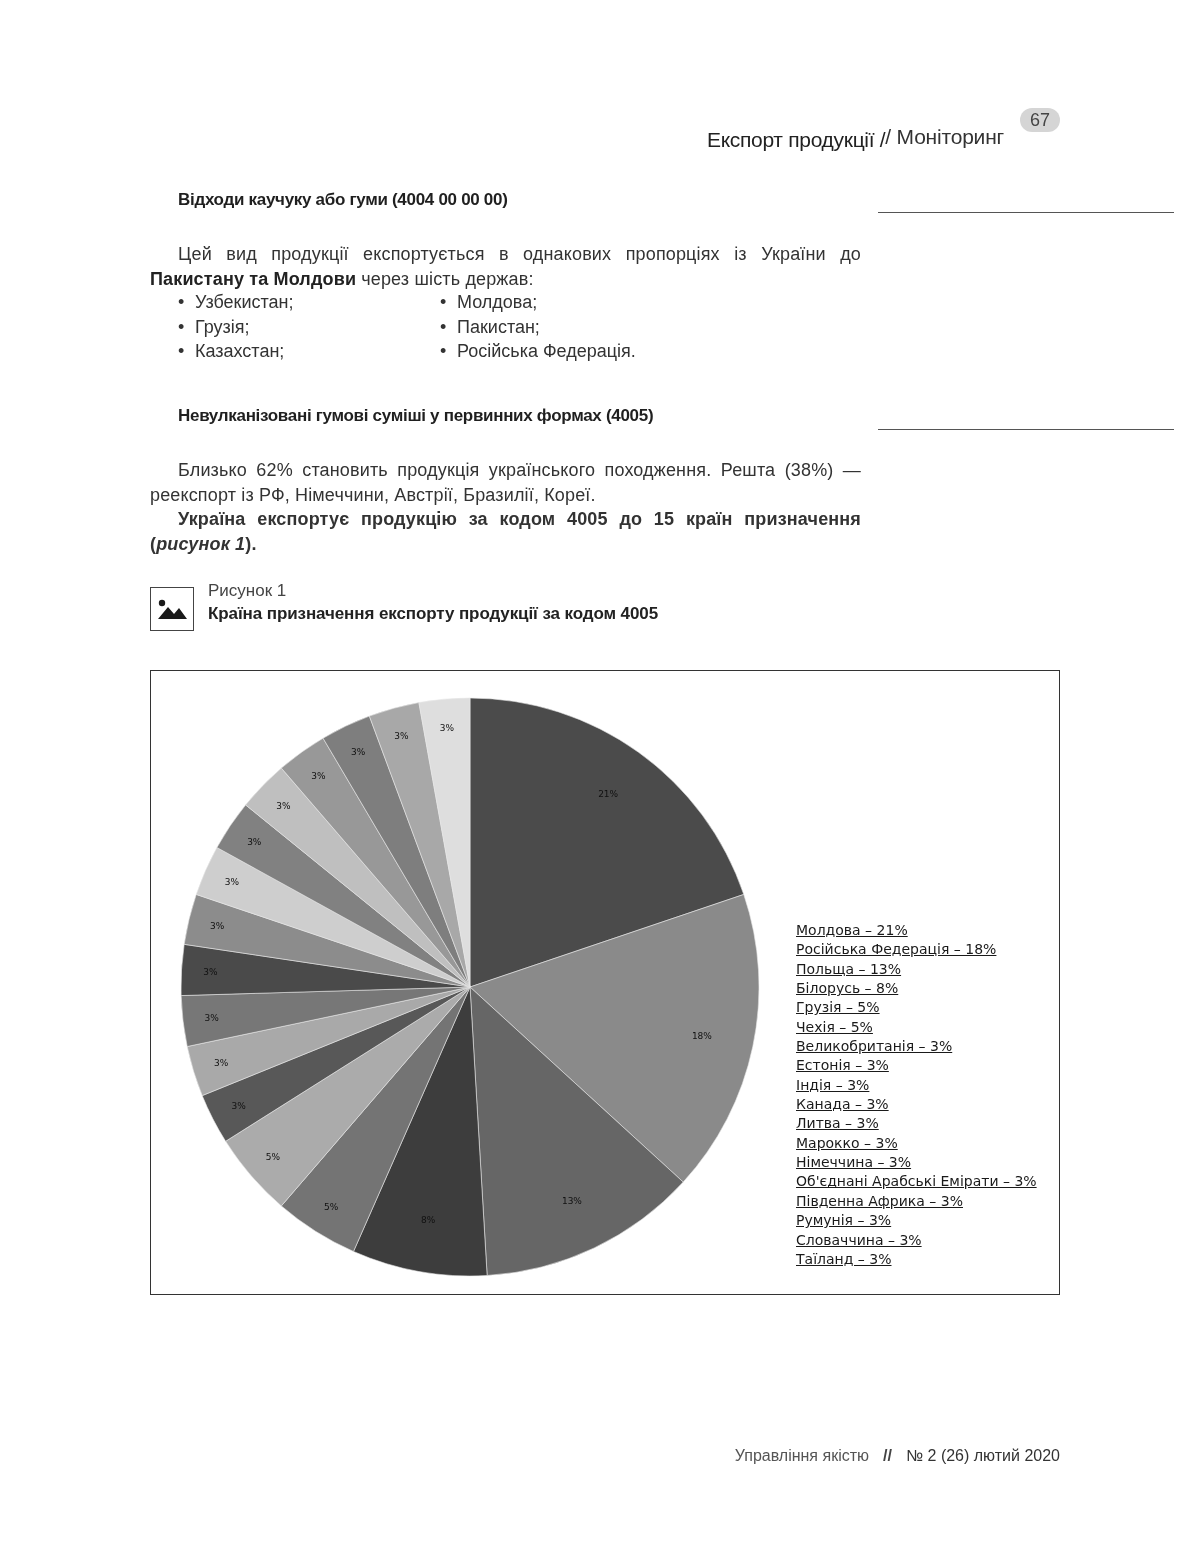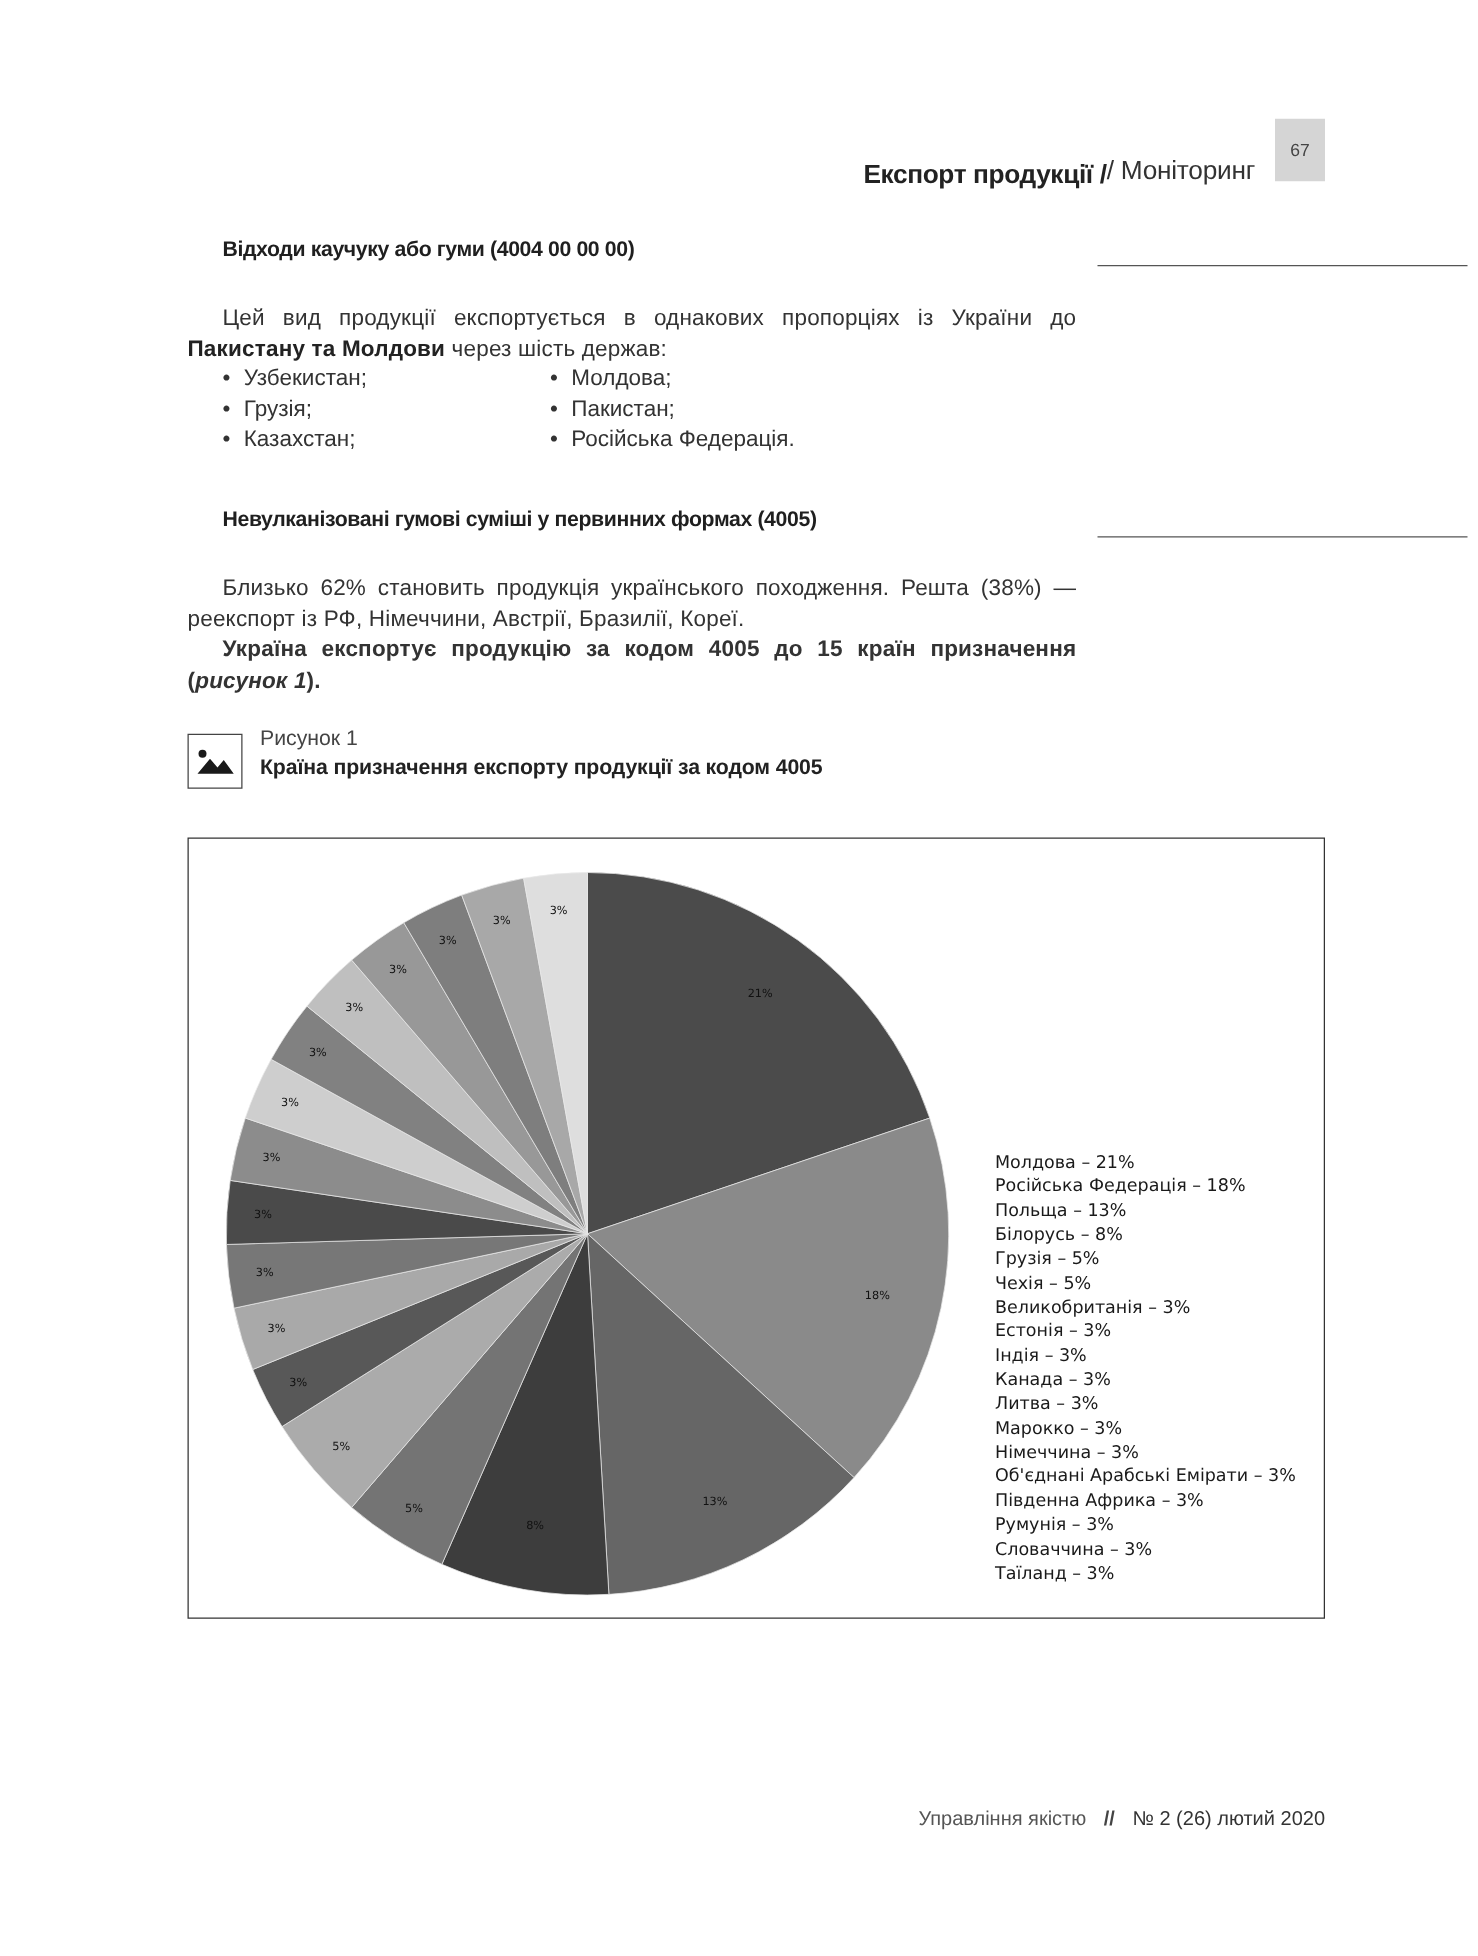--- a/index.html
+++ b/index.html
@@ -1,23 +1,23 @@
 <!DOCTYPE html>
 <html><head>
 <meta charset="utf-8">
 <style>
   html, body { margin: 0; padding: 0; background: #ffffff; }
   body { width: 1182px; height: 1565px; position: relative; overflow: hidden;
          font-family: "Liberation Sans", "DejaVu Sans", sans-serif; color: #2a2a2a; }
 
   .running-head { position: absolute; top: 100px; right: 122px; height: 40px; display: flex; align-items: center; }
-  .running-head .sec { font-size: 21px; font-weight: bold; color: #222; letter-spacing: -0.3px; margin-top: 39px; }
+  .running-head .sec { font-size: 21px; font-weight: normal; color: #222; letter-spacing: -0.3px; margin-top: 39px; }
   .running-head .sub { font-size: 21px; color: #333; margin-right: 16px; letter-spacing: -0.2px; margin-top: 33px; }
-  .page-num { width: 40px; height: 50px; background: #d5d5d5; color: #444; font-size: 14px;
-              display: flex; align-items: center; justify-content: center; }
+  .page-num { width: 40px; height: 24px; background: #d5d5d5; color: #444; font-size: 18px;
+              display: flex; align-items: center; justify-content: center; border-radius: 12px; }
 
   .heading { position: absolute; left: 178px; font-size: 17px; font-weight: bold; color: #1f1f1f; letter-spacing: -0.3px; }
   .rule { position: absolute; left: 878px; width: 296px; height: 0; border-top: 1.5px solid #555; }
 
   .para { position: absolute; left: 150px; width: 711px; font-size: 18px; line-height: 24.5px; color: #333;
           text-align: justify; letter-spacing: 0.15px; }
   .para .indent { display: inline-block; width: 28px; }
   .para b { color: #222; }
 
   .bullets { position: absolute; left: 178px; top: 290px; width: 560px; font-size: 18px; line-height: 24.5px; color: #333; }
@@ -27,21 +27,21 @@
   .bullet-item { white-space: nowrap; }
   .bullet-dot { display: inline-block; width: 17px; }
 
   .fig-icon { position: absolute; left: 150px; top: 587px; width: 44px; height: 44px; border: 1.3px solid #444; box-sizing: border-box; }
   .fig-label { position: absolute; left: 208px; top: 581px; font-size: 17px; color: #444; }
   .fig-title { position: absolute; left: 208px; top: 604px; font-size: 17px; font-weight: bold; color: #222; letter-spacing: -0.1px; }
 
   .chart-frame { position: absolute; left: 150px; top: 670px; width: 910px; height: 625px; border: 1px solid #333; box-sizing: border-box; }
   .chart-svg { position: absolute; left: 0; top: 0; }
   .legend { position: absolute; left: 796px; top: 921px; font-family: "DejaVu Sans", sans-serif; font-size: 14px;
-            line-height: 19.35px; color: #1a1a1a; }
+            line-height: 19.35px; color: #1a1a1a; text-decoration: underline; }
   .legend-item { white-space: nowrap; }
 
   .footer { position: absolute; right: 122px; top: 1447px; font-size: 16px; color: #555; display: flex; align-items: center; justify-content: flex-end; }
   .footer .journal { color: #555; }
   .footer .sep { font-weight: bold; color: #444; margin: 0 14px; }
   .footer .issue { font-weight: normal; color: #333; }
 </style>
 </head>
 <body>
 

